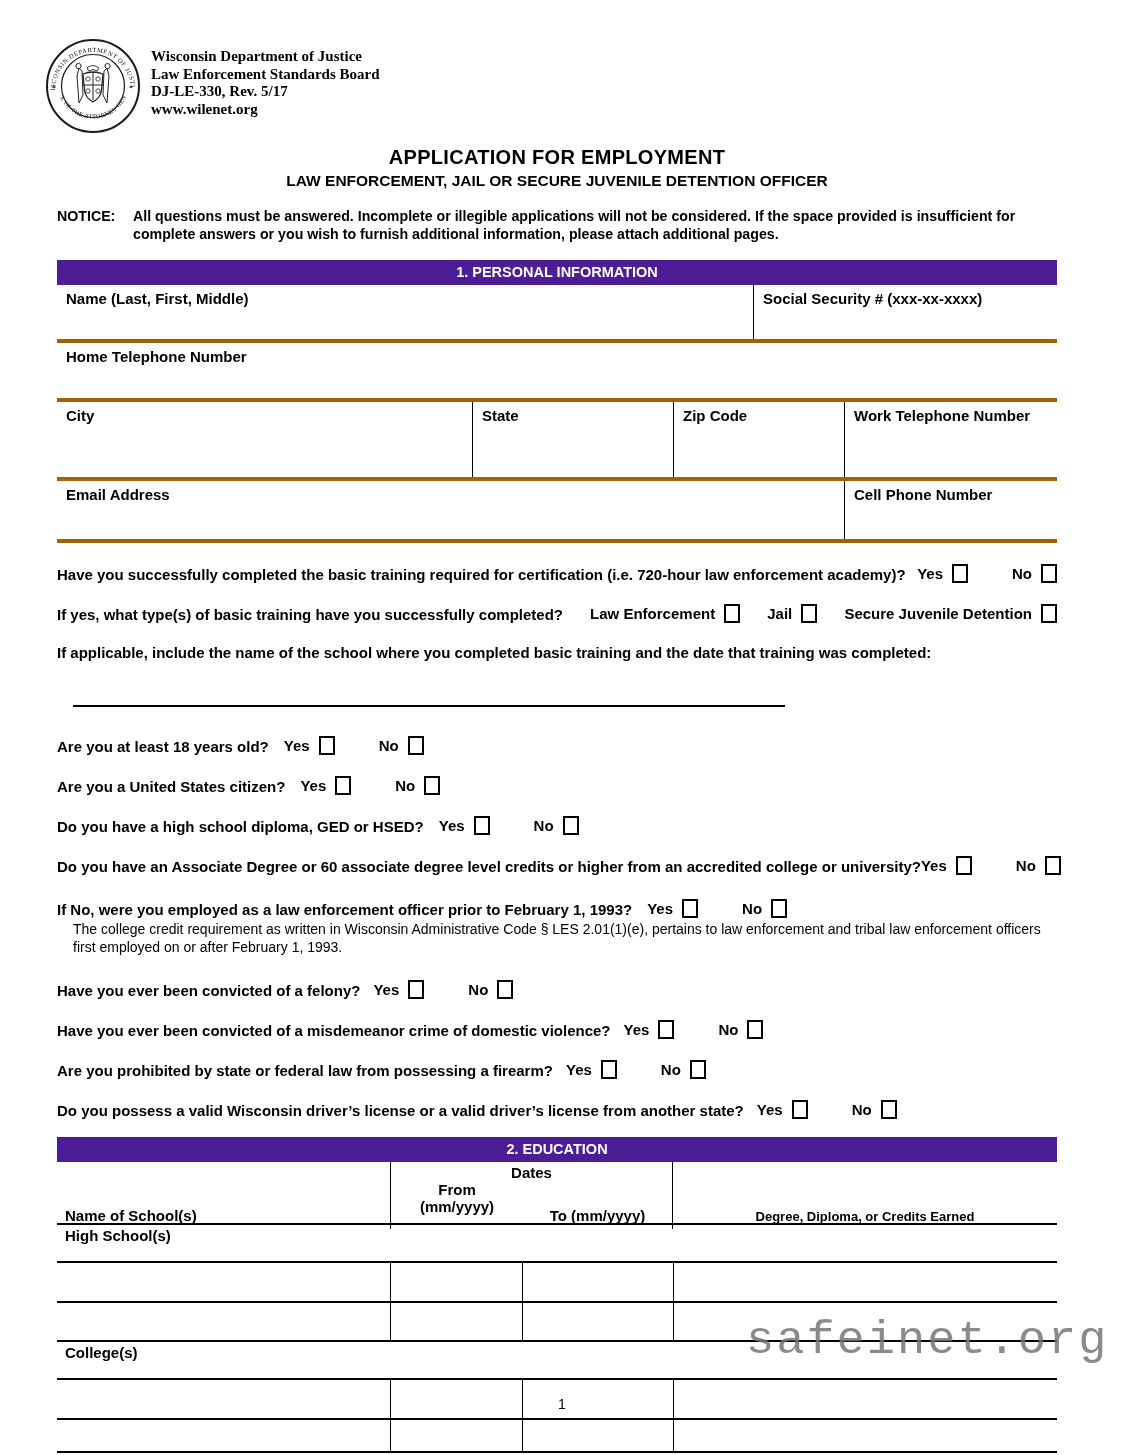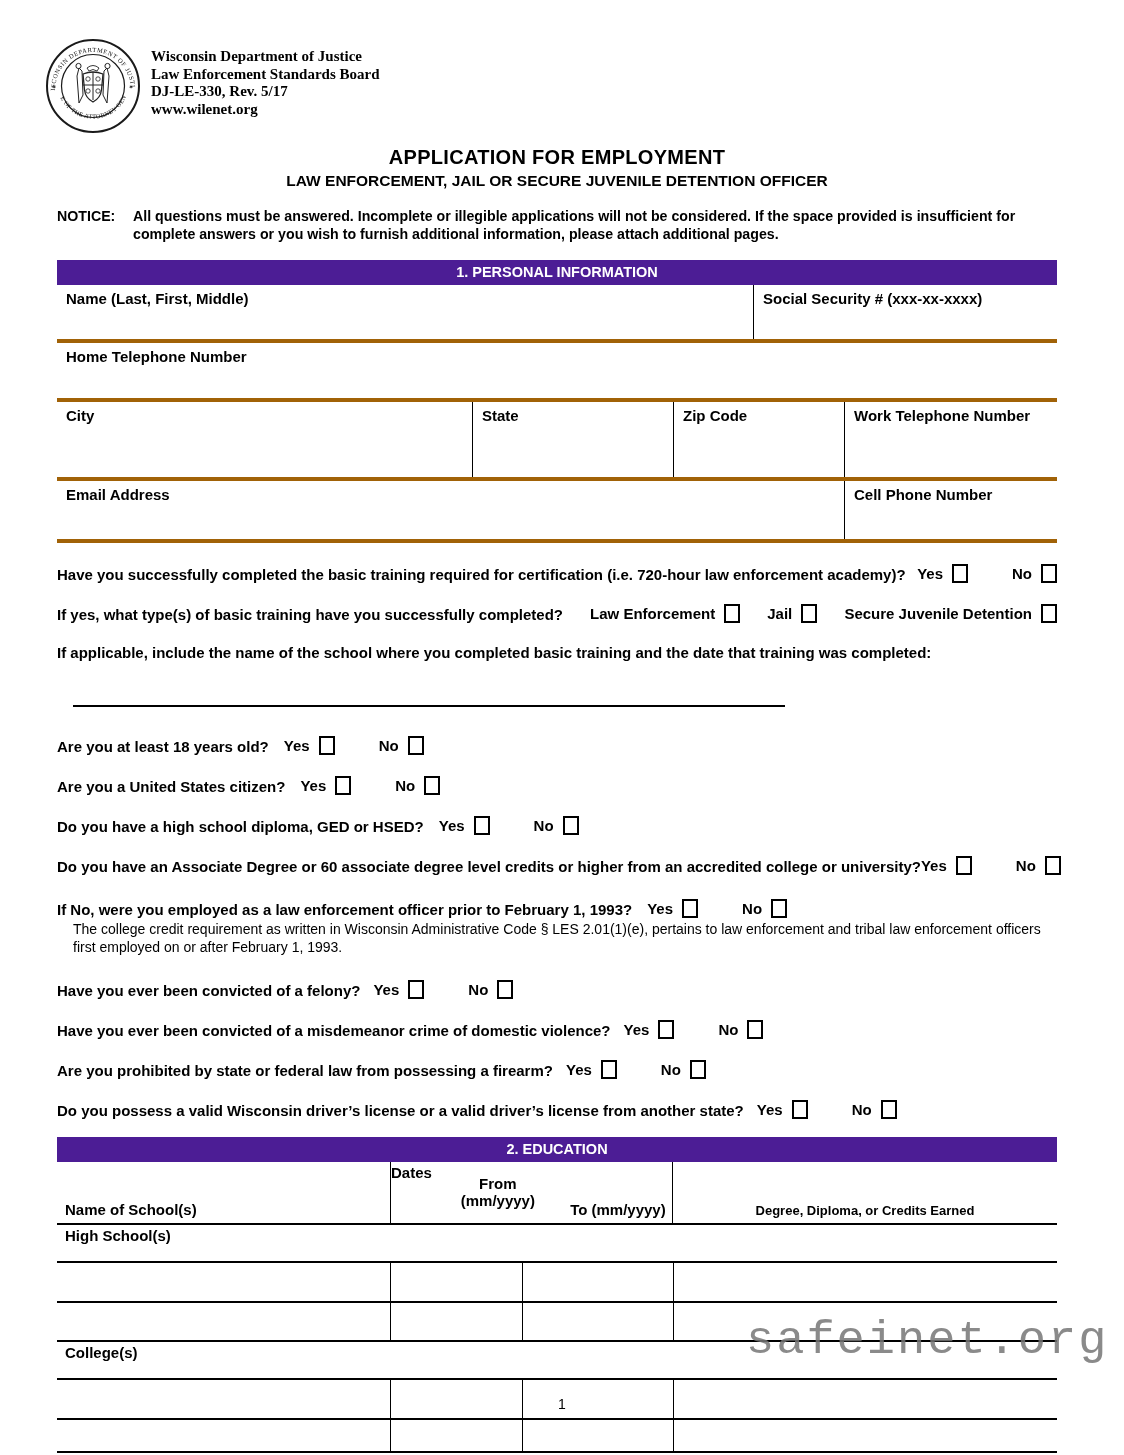--- a/index.html
+++ b/index.html
@@ -53,21 +53,21 @@
   .opt .lbl { margin-right:9px; }
   .fill-line { margin-top:44px; margin-left:16px; width:712px; border-bottom:2.5px solid #000; height:1px; }
   .after-line { margin-top:29px; }
   .note { margin-top:2px; font-size:14px; font-weight:normal; line-height:18px; white-space:normal;margin-left:16px; }
 
   
   .etable { margin-top:0; }
   .ehead { display:grid; grid-template-columns:333px 283px 1fr; height:63px; border-bottom:2px solid #000; }
   .ehead .c-name { align-self:end; padding:0 8px 5px; font-weight:bold; font-size:15px; }
   .ehead .c-dates { border-left:1.5px solid #000; border-right:1.5px solid #000;
-                    display:flex; flex-direction:row; }
+                    display:flex; flex-direction:column; }
   .dates-title { text-align:center; font-weight:bold; font-size:15px; padding-top:2px; }
   .fromto { flex:1; display:grid; grid-template-columns:132px 1fr; }
   .c-from { display:flex; flex-direction:column; justify-content:flex-end; align-items:center;
             padding-bottom:14px; font-weight:bold; font-size:15px; line-height:17px; }
   .c-to { display:flex; align-items:flex-end; justify-content:center; padding-bottom:5px;
           font-weight:bold; font-size:15px; }
   .ehead .c-degree { align-self:end; text-align:center; padding-bottom:5px; font-weight:bold; font-size:13px; }
 
   .egroup { height:38px; border-bottom:2px solid #000; padding:2px 8px; font-weight:bold; font-size:15px; }
   .erow { display:grid; grid-template-columns:333px 132px 151px 1fr; border-bottom:2px solid #000; }

